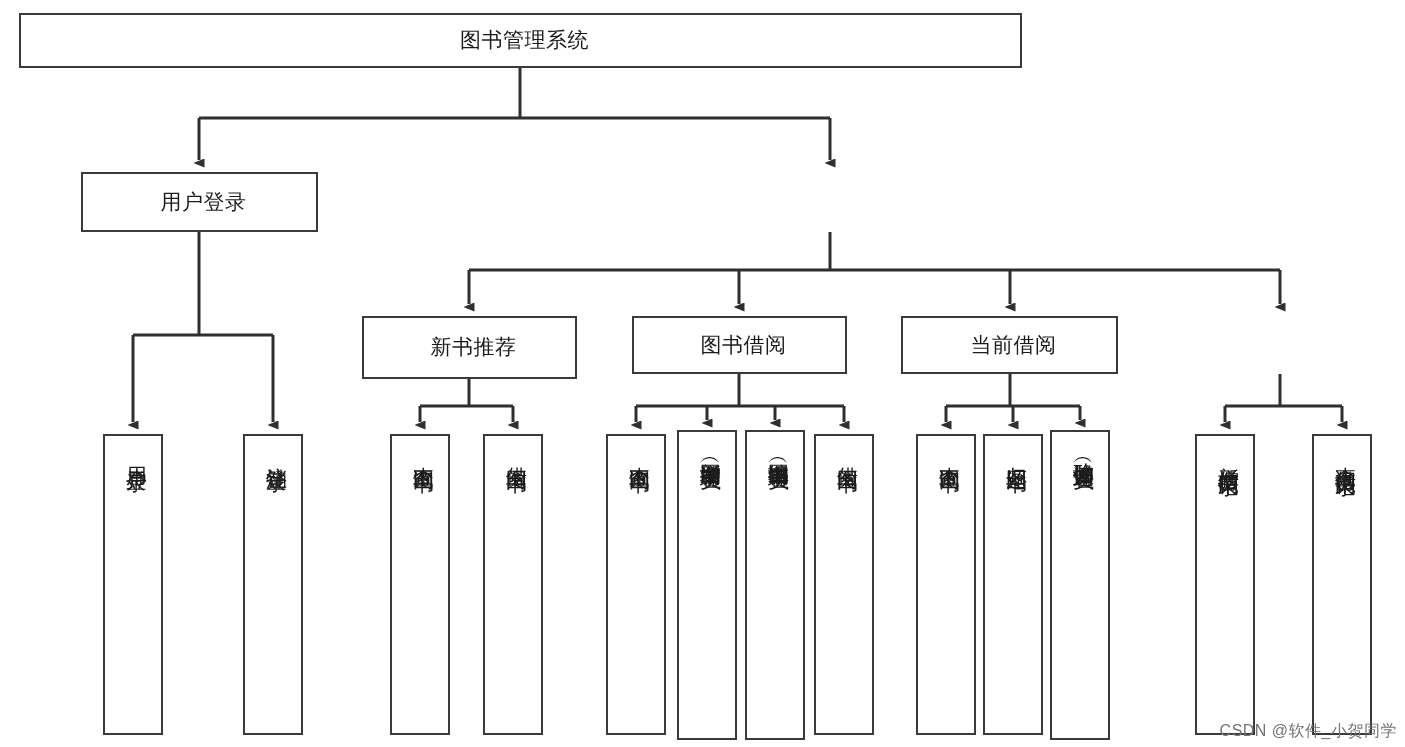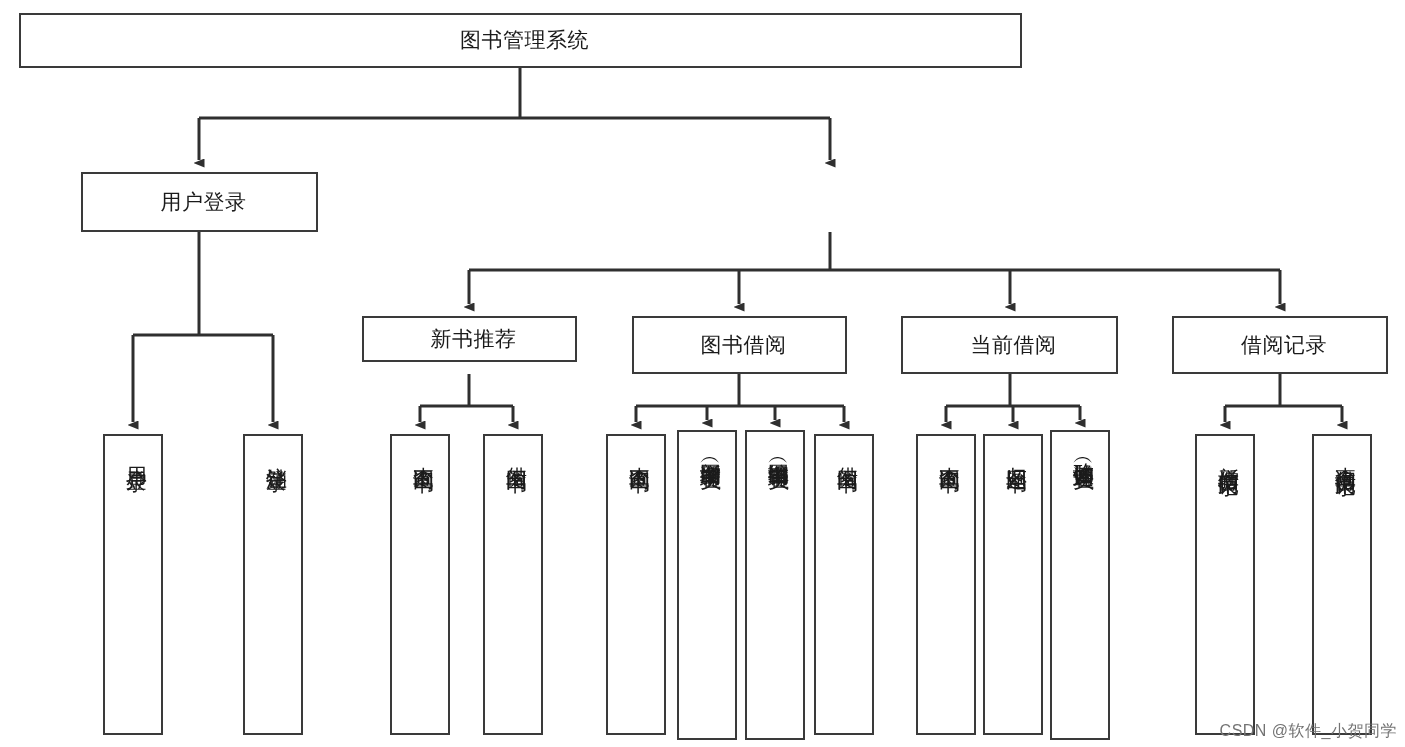--- a/index.html
+++ b/index.html
@@ -129,31 +129,28 @@
   </svg>
 
   <div class="node horiz" style="left:19px; top:13px; width:1003px; height:55px;">
     <span class="label">图书管理系统</span>
   </div>
 
   <div class="node horiz" style="left:81px; top:172px; width:237px; height:60px;">
     <span class="label">用户登录</span>
   </div>
 
-  <div class="node horiz" style="left:362px; top:316px; width:215px; height:46px;">
+  <div class="node horiz" style="left:362px; top:316px; width:215px; height:63px;">
     <span class="label">新书推荐</span>
   </div>
   <div class="node horiz" style="left:632px; top:316px; width:215px; height:58px;">
     <span class="label">图书借阅</span>
   </div>
   <div class="node horiz" style="left:901px; top:316px; width:217px; height:58px;">
     <span class="label">当前借阅</span>
-  </div>
-  <div class="node horiz" style="left:1172px; top:316px; width:216px; height:58px;">
-    <span class="label">借阅记录</span>
   </div>
 
   <div class="node vert" style="left:103px; top:434px; width:60px; height:301px;">
     <span class="label">用户登录</span>
   </div>
   <div class="node vert" style="left:243px; top:434px; width:60px; height:301px;">
     <span class="label">注销登录</span>
   </div>
 
   <div class="node vert" style="left:390px; top:434px; width:60px; height:301px;">

